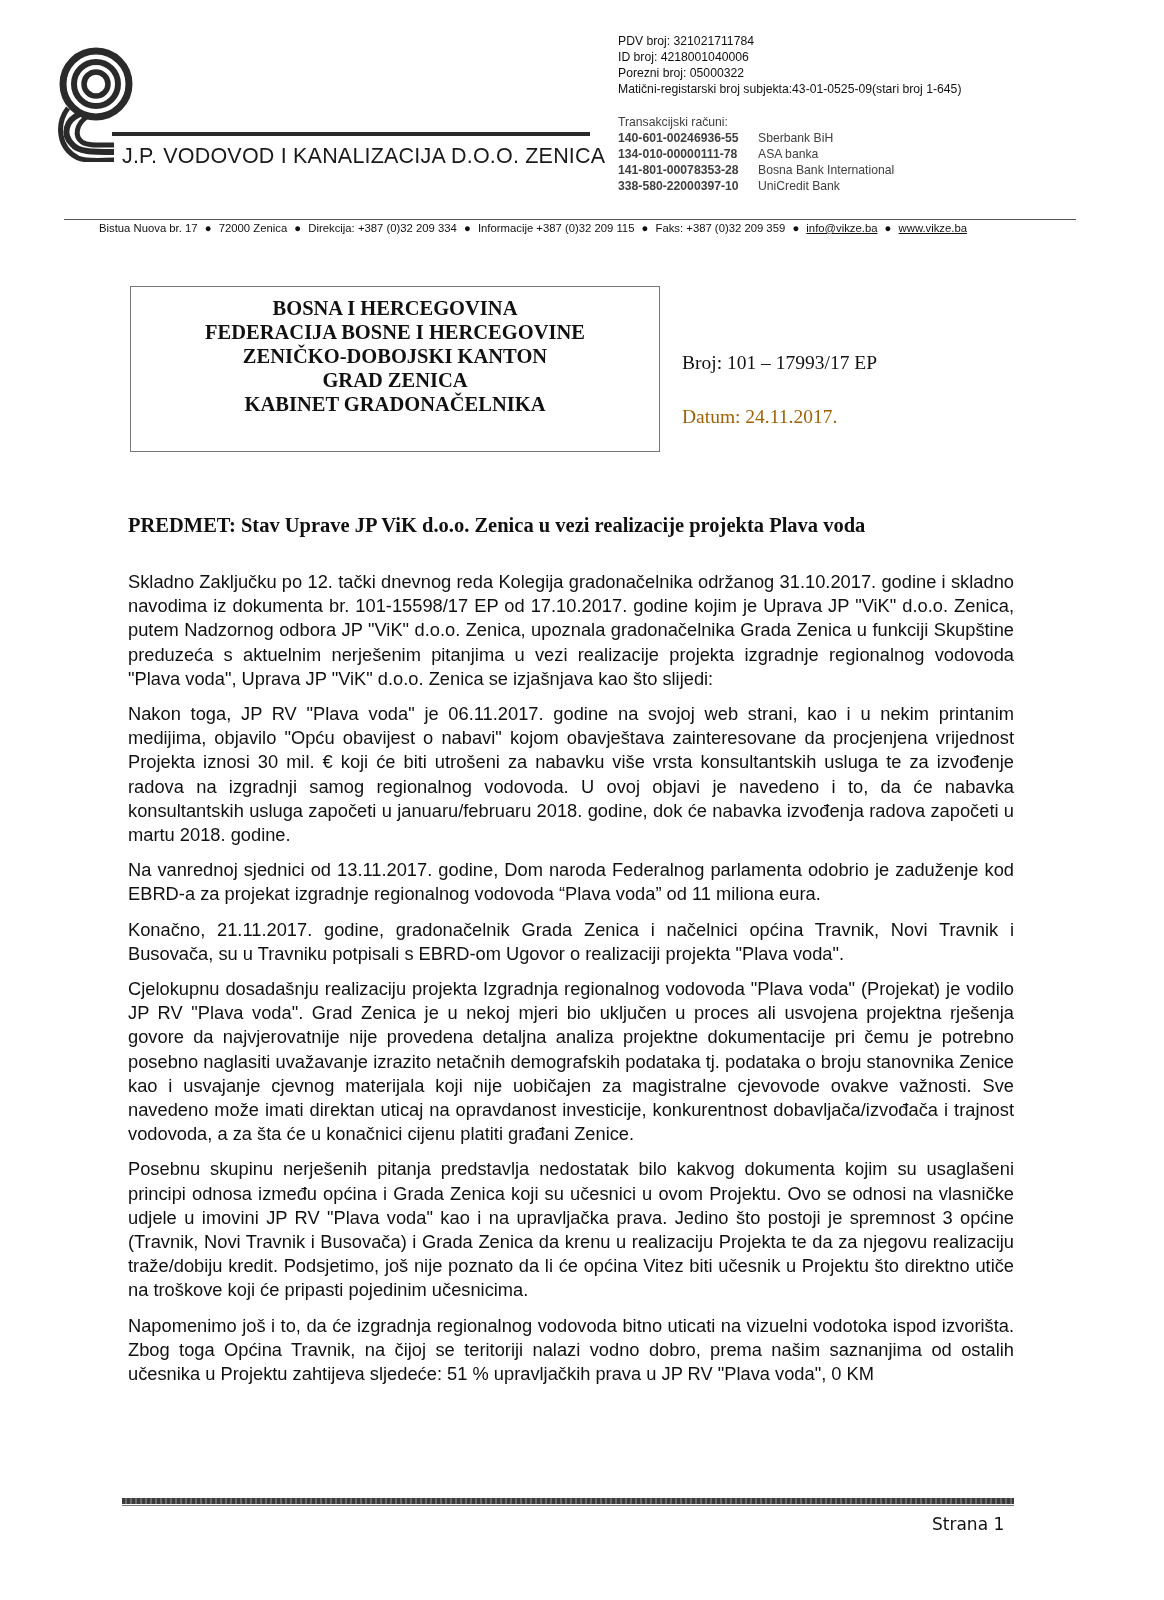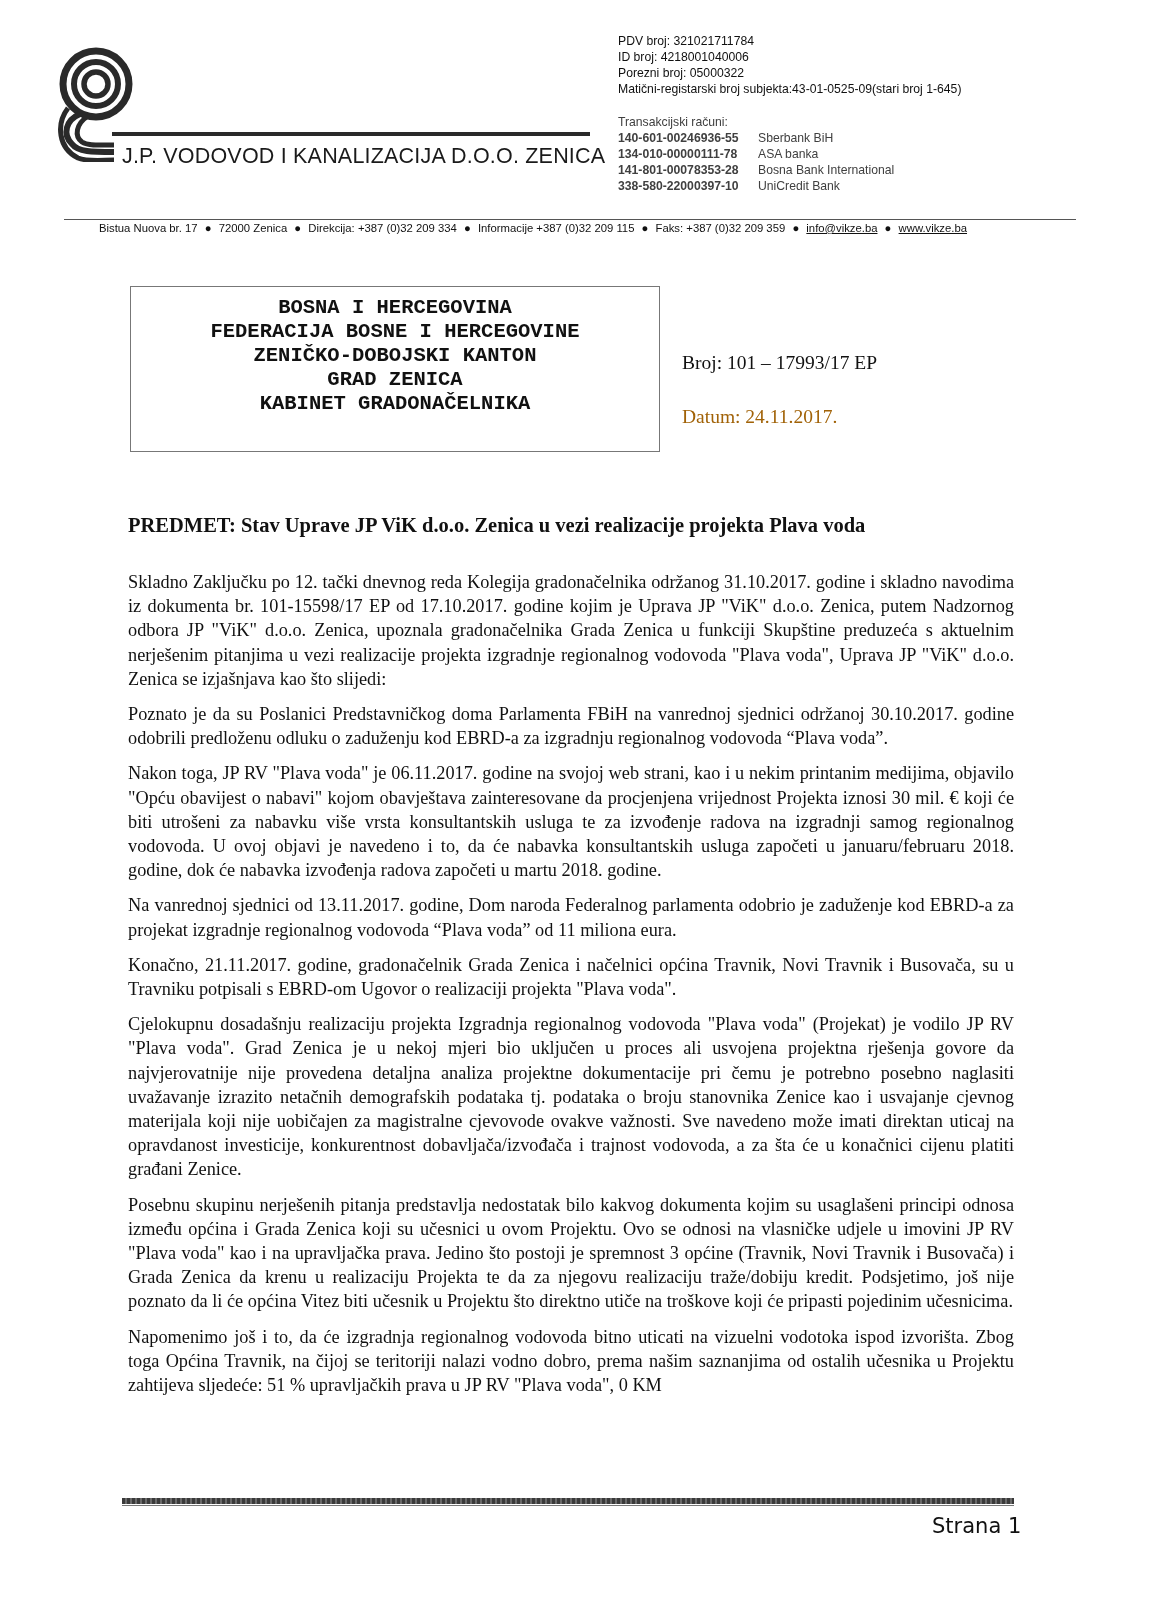--- a/index.html
+++ b/index.html
@@ -17,36 +17,36 @@
   .accounts .row { white-space: nowrap; }
   .accounts .num { font-weight: bold; display: inline-block; width: 140px; }
 
   .contact-rule { left: 64px; top: 219px; width: 1012px; height: 1px; background: #555; }
   .contact-line { left: 99px; top: 222px; font-family: "Liberation Sans", sans-serif; font-size: 11.3px; color: #111; white-space: nowrap; }
   .contact-line .sep { margin: 0 4px; }
   .contact-line a { color: #111; text-decoration: underline; }
 
   
   .recipient-box { left: 130px; top: 286px; width: 530px; height: 166px; border: 1px solid #777; box-sizing: border-box; }
-  .recipient-lines { left: 130px; top: 296px; width: 530px; text-align: center; font-family: Liberation Mono, monospace; font-weight: bold; font-size: 20.5px; line-height: 24px; color: #111; }
+  .recipient-lines { left: 130px; top: 296px; width: 530px; text-align: center; font-family: Liberation Serif, serif; font-weight: bold; font-size: 20.5px; line-height: 24px; color: #111; }
 
   .ref-no { left: 682px; top: 352px; font-family: "Liberation Serif", serif; font-size: 19.5px; color: #111; white-space: nowrap; }
   .ref-date { left: 682px; top: 406px; font-family: "Liberation Serif", serif; font-size: 19.5px; color: #a16207; white-space: nowrap; }
 
   
   .subject { left: 128px; top: 514px; font-family: "Liberation Serif", serif; font-weight: bold; font-size: 20.5px; color: #111; white-space: nowrap; }
 
   
-  .body-text { left: 128px; top: 570px; width: 886px; font-family: Liberation Serif, serif; font-size: 18.3px; line-height: 24.2px; color: #111; text-align: justify; }
+  .body-text { left: 128px; top: 570px; width: 886px; font-family: Liberation Sans, sans-serif; font-size: 18.3px; line-height: 24.2px; color: #111; text-align: justify; }
   .body-text p { margin: 0 0 11px 0; }
 
   
   .footer-rule { left: 122px; top: 1498px; width: 892px; height: 6px; background: repeating-linear-gradient(90deg,#3a3a3a 0 3px,#6a6a6a 3px 5px); }
   .footer-rule2 { left: 122px; top: 1505px; width: 892px; height: 1px; background: #777; }
-  .page-no { left: 932px; top: 1514px; font-family: "DejaVu Sans", sans-serif; font-size: 21px; color: #111; white-space: nowrap; }
+  .page-no { left: 932px; top: 1514px; font-family: "DejaVu Sans", sans-serif; font-size: 17px; color: #111; white-space: nowrap; }
 </style>
 </head>
 <body>
 
 <div class="abs logo">
   <svg width="80" height="118" viewBox="0 0 80 118" xmlns="http://www.w3.org/2000/svg">
     <g fill="none" stroke="#2a2a2a">
       <circle cx="38" cy="40" r="33" stroke-width="7"></circle>
       <circle cx="38" cy="40" r="22" stroke-width="6"></circle>
       <circle cx="38" cy="40" r="12" stroke-width="5.5"></circle>
@@ -100,21 +100,20 @@
   <div>KABINET GRADONAČELNIKA</div>
 </div>
 
 <div class="abs ref-no">Broj: 101 – 17993/17 EP</div>
 <div class="abs ref-date">Datum: 24.11.2017.</div>
 
 <div class="abs subject">PREDMET: Stav Uprave JP ViK d.o.o. Zenica u vezi realizacije projekta Plava voda</div>
 
 <div class="abs body-text">
   <p>Skladno Zaključku po 12. tački dnevnog reda Kolegija gradonačelnika održanog 31.10.2017. godine i skladno navodima iz dokumenta br. 101-15598/17 EP od 17.10.2017. godine kojim je Uprava JP "ViK" d.o.o. Zenica, putem Nadzornog odbora JP "ViK" d.o.o. Zenica, upoznala gradonačelnika Grada Zenica u funkciji Skupštine preduzeća s aktuelnim nerješenim pitanjima u vezi realizacije projekta izgradnje regionalnog vodovoda "Plava voda", Uprava JP "ViK" d.o.o. Zenica se izjašnjava kao što slijedi:</p>
-  <p>Poznato je da su Poslanici Predstavničkog doma Parlamenta FBiH na vanrednoj sjednici održanoj 30.10.2017. godine  odobrili predloženu odluku o zaduženju kod EBRD-a za izgradnju regionalnog vodovoda “Plava voda”.</p>
   <p>Nakon toga, JP RV "Plava voda" je 06.11.2017. godine na svojoj web strani, kao i u nekim printanim medijima, objavilo "Opću obavijest o nabavi" kojom obavještava zainteresovane da procjenjena vrijednost Projekta iznosi 30 mil. € koji će biti utrošeni za nabavku više vrsta konsultantskih usluga te za izvođenje radova na izgradnji samog regionalnog vodovoda. U ovoj objavi je navedeno i to, da će nabavka konsultantskih usluga započeti u januaru/februaru 2018. godine, dok će nabavka izvođenja radova započeti u martu 2018. godine.</p>
   <p>Na vanrednoj sjednici od 13.11.2017. godine, Dom naroda Federalnog parlamenta odobrio je zaduženje kod EBRD-a za projekat izgradnje regionalnog vodovoda “Plava voda” od 11 miliona eura.</p>
   <p>Konačno, 21.11.2017. godine, gradonačelnik Grada Zenica i načelnici općina Travnik, Novi Travnik i Busovača, su u Travniku potpisali s EBRD-om Ugovor o realizaciji projekta "Plava voda".</p>
   <p>Cjelokupnu dosadašnju realizaciju projekta Izgradnja regionalnog vodovoda "Plava voda" (Projekat) je vodilo JP RV "Plava voda". Grad Zenica je u nekoj mjeri bio uključen u proces ali usvojena projektna rješenja govore da najvjerovatnije nije provedena detaljna analiza projektne dokumentacije pri čemu je potrebno posebno naglasiti uvažavanje izrazito netačnih demografskih podataka tj. podataka o broju stanovnika Zenice kao i usvajanje cjevnog materijala koji nije uobičajen za magistralne cjevovode ovakve važnosti. Sve navedeno može imati direktan uticaj na opravdanost investicije, konkurentnost dobavljača/izvođača i trajnost vodovoda, a za šta će u konačnici cijenu platiti građani Zenice.</p>
   <p>Posebnu skupinu nerješenih pitanja predstavlja nedostatak bilo kakvog dokumenta kojim su usaglašeni principi odnosa između općina i Grada Zenica koji su učesnici u ovom Projektu. Ovo se odnosi na vlasničke udjele u imovini JP RV "Plava voda" kao i na upravljačka prava. Jedino što postoji je spremnost 3 općine (Travnik, Novi Travnik i Busovača) i Grada Zenica da krenu u realizaciju Projekta te da za njegovu realizaciju traže/dobiju kredit. Podsjetimo, još nije poznato da li će općina Vitez biti učesnik u Projektu što direktno utiče na troškove koji će pripasti pojedinim učesnicima.</p>
   <p>Napomenimo još i to, da će izgradnja regionalnog vodovoda bitno uticati na vizuelni vodotoka ispod izvorišta. Zbog toga Općina Travnik, na čijoj se teritoriji nalazi vodno dobro, prema našim saznanjima od ostalih učesnika u Projektu zahtijeva sljedeće: 51 % upravljačkih prava u JP RV "Plava voda", 0 KM</p>
 </div>
 
 <div class="abs footer-rule"></div>
 <div class="abs footer-rule2"></div>

